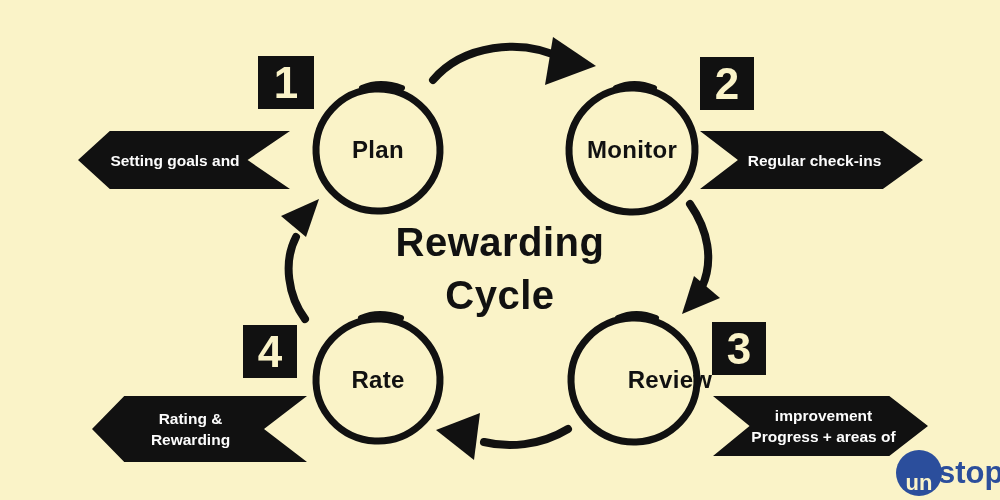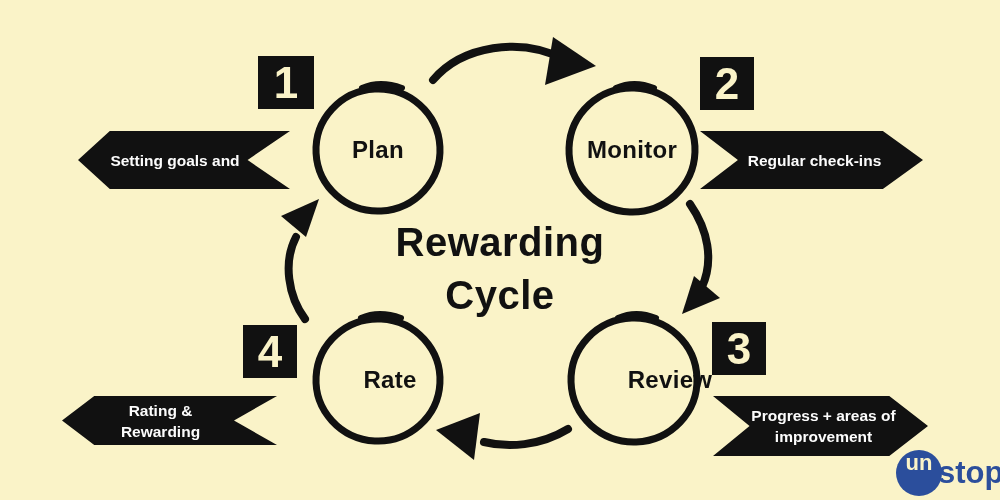--- a/index.html
+++ b/index.html
@@ -29,54 +29,54 @@
   .numbox.n4{left:243px;top:325px;width:54px;height:53px;}
 
   
   .clabel{
     position:absolute;transform:translate(-50%,-50%);
     font-weight:700;font-size:24px;letter-spacing:0.3px;white-space:nowrap;
   }
   .clabel.n1{left:378px;top:150px;}
   .clabel.n2{left:632px;top:150px;}
   .clabel.n3{left:634px;top:380px;margin-left:36px;}
-  .clabel.n4{left:378px;top:380px;margin-left:12px;}
+  .clabel.n4{left:378px;top:380px;}
 
   
   .banner{
     position:absolute;background:var(--ink);color:var(--banner-text-color);
     font-weight:700;font-size:15.5px;line-height:21px;text-align:center;
     display:flex;flex-direction:column;align-items:center;justify-content:center;
   }
   .banner.left{
     clip-path:polygon(15% 0, 100% 0, 80% 50%, 100% 100%, 15% 100%, 0 50%);
     padding-left:18px;padding-right:36px;box-sizing:border-box;
   }
   .banner.right{
     clip-path:polygon(0 0, 82% 0, 100% 50%, 82% 100%, 0 100%, 17% 50%);
     padding-left:36px;padding-right:30px;box-sizing:border-box;
   }
   .banner.b1{left:78px;top:131px;width:212px;height:58px;}
   .banner.b2{left:700px;top:131px;width:223px;height:58px;gap:39px;}
   .banner.b3{left:713px;top:396px;width:215px;height:60px;}
-  .banner.b4{left:62px;top:396px;width:215px;height:49px;}
+  .banner.b4{left:92px;top:396px;width:215px;height:66px;}
 
   
   .title{
     position:absolute;left:500px;top:216px;transform:translateX(-50%);
     text-align:center;font-weight:700;font-size:40px;line-height:53px;letter-spacing:0.5px;
     white-space:nowrap;
   }
 
   
   .logo{position:absolute;left:896px;top:450px;display:flex;align-items:center;}
   .logo-circle{
     position:relative;z-index:1;width:46px;height:46px;border-radius:50%;
     background:var(--logo-blue);color:var(--background);
-    display:flex;align-items:flex-start;justify-content:center;
+    display:flex;align-items:flex-end;justify-content:center;
     font-weight:700;font-size:22px;
   }
   .logo-rest{
     color:var(--logo-blue);font-weight:700;font-size:31px;margin-left:-4px;
   }
 </style>
 </head>
 <body>
 
 <div class="canvas">
@@ -122,22 +122,22 @@
   <div class="clabel n3">Review</div>
   <div class="clabel n4">Rate</div>
 
   <div class="banner left b1">
     <div>Setting goals and</div>
   </div>
   <div class="banner right b2">
     <div>Regular check-ins</div>
   </div>
   <div class="banner right b3">
+    <div>improvement</div>
     <div>Progress + areas of</div>
-    <div>improvement</div>
   </div>
   <div class="banner left b4">
     <div>Rating &amp;</div>
     <div>Rewarding</div>
   </div>
 
   <div class="logo">
     <div class="logo-circle">
       <span>un</span>
     </div>

